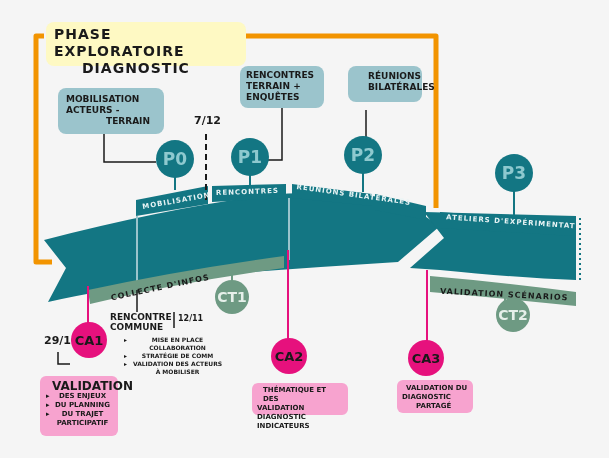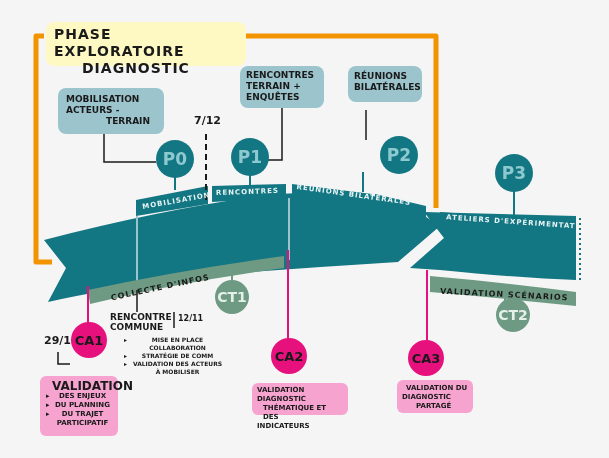--- a/index.html
+++ b/index.html
@@ -101,30 +101,30 @@
 <div class="abs blue-box" style="left:58px; top:88px; width:106px; height:46px; padding:6px 8px;">
   <div>Mobilisation</div>
   <div>acteurs -</div>
   <div style="padding-left:40px">terrain</div>
 </div>
 <div class="abs blue-box" style="left:240px; top:66px; width:84px; height:42px; padding:4px 6px;">
   <div>Rencontres</div>
   <div>terrain +</div>
   <div>enquêtes</div>
 </div>
-<div class="abs blue-box" style="left:348px; top:66px; width:74px; height:36px; padding:5px 6px;">
+<div class="abs blue-box" style="left:348px; top:66px; width:74px; height:36px; padding:5px 20px;">
   <div>Réunions</div>
   <div>bilatérales</div>
 </div>
 
 <div class="abs date" style="left:194px; top:114px;">7/12</div>
 
 <div class="abs circle p-circle" style="left:156px; top:140px;">P0</div>
 <div class="abs circle p-circle" style="left:231px; top:138px;">P1</div>
-<div class="abs circle p-circle" style="left:344px; top:136px;margin-left:36px;">P2</div>
+<div class="abs circle p-circle" style="left:344px; top:136px;">P2</div>
 <div class="abs circle p-circle" style="left:495px; top:154px;">P3</div>
 
 <div class="abs flag-label" style="left:142px; top:197px; transform:rotate(-10deg);">Mobilisation</div>
 <div class="abs flag-label" style="left:216px; top:188px; transform:rotate(-2deg);">Rencontres</div>
 <div class="abs flag-label" style="left:296px; top:192px; transform:rotate(8deg); width:130px;">Réunions bilatérales</div>
 <div class="abs flag-label" style="left:446px; top:218px; transform:rotate(4deg);">Ateliers d'expérimentat°</div>
 
 <div class="abs green-label" style="left:110px; top:283px; transform:rotate(-12deg);">Collecte d'infos</div>
 <div class="abs circle ct-circle" style="left:215px; top:280px;">CT1</div>
 <div class="abs green-label" style="left:440px; top:290px; transform:rotate(3deg);">Validation scénarios</div>
@@ -147,22 +147,22 @@
   <div style="font-size:12px; line-height:11px; padding-left:6px;">Validation</div>
   <ul class="bul">
     <li>des enjeux</li>
     <li>du planning</li>
     <li>du trajet participatif</li>
   </ul>
 </div>
 
 <div class="abs circle ca-circle" style="left:271px; top:338px;">CA2</div>
 <div class="abs pink-box" style="left:252px; top:383px; width:96px; height:32px; padding:3px 5px;">
+  <div style="padding-left:6px">thématique et des</div>
   <div>Validation diagnostic</div>
-  <div style="padding-left:6px">thématique et des</div>
   <div>indicateurs</div>
 </div>
 
 <div class="abs circle ca-circle" style="left:408px; top:340px;">CA3</div>
 <div class="abs pink-box" style="left:397px; top:380px; width:76px; height:33px; padding:4px 5px;">
   <div style="padding-left:4px">Validation du</div>
   <div>diagnostic</div>
   <div style="padding-left:14px">partagé</div>
 </div>
 

